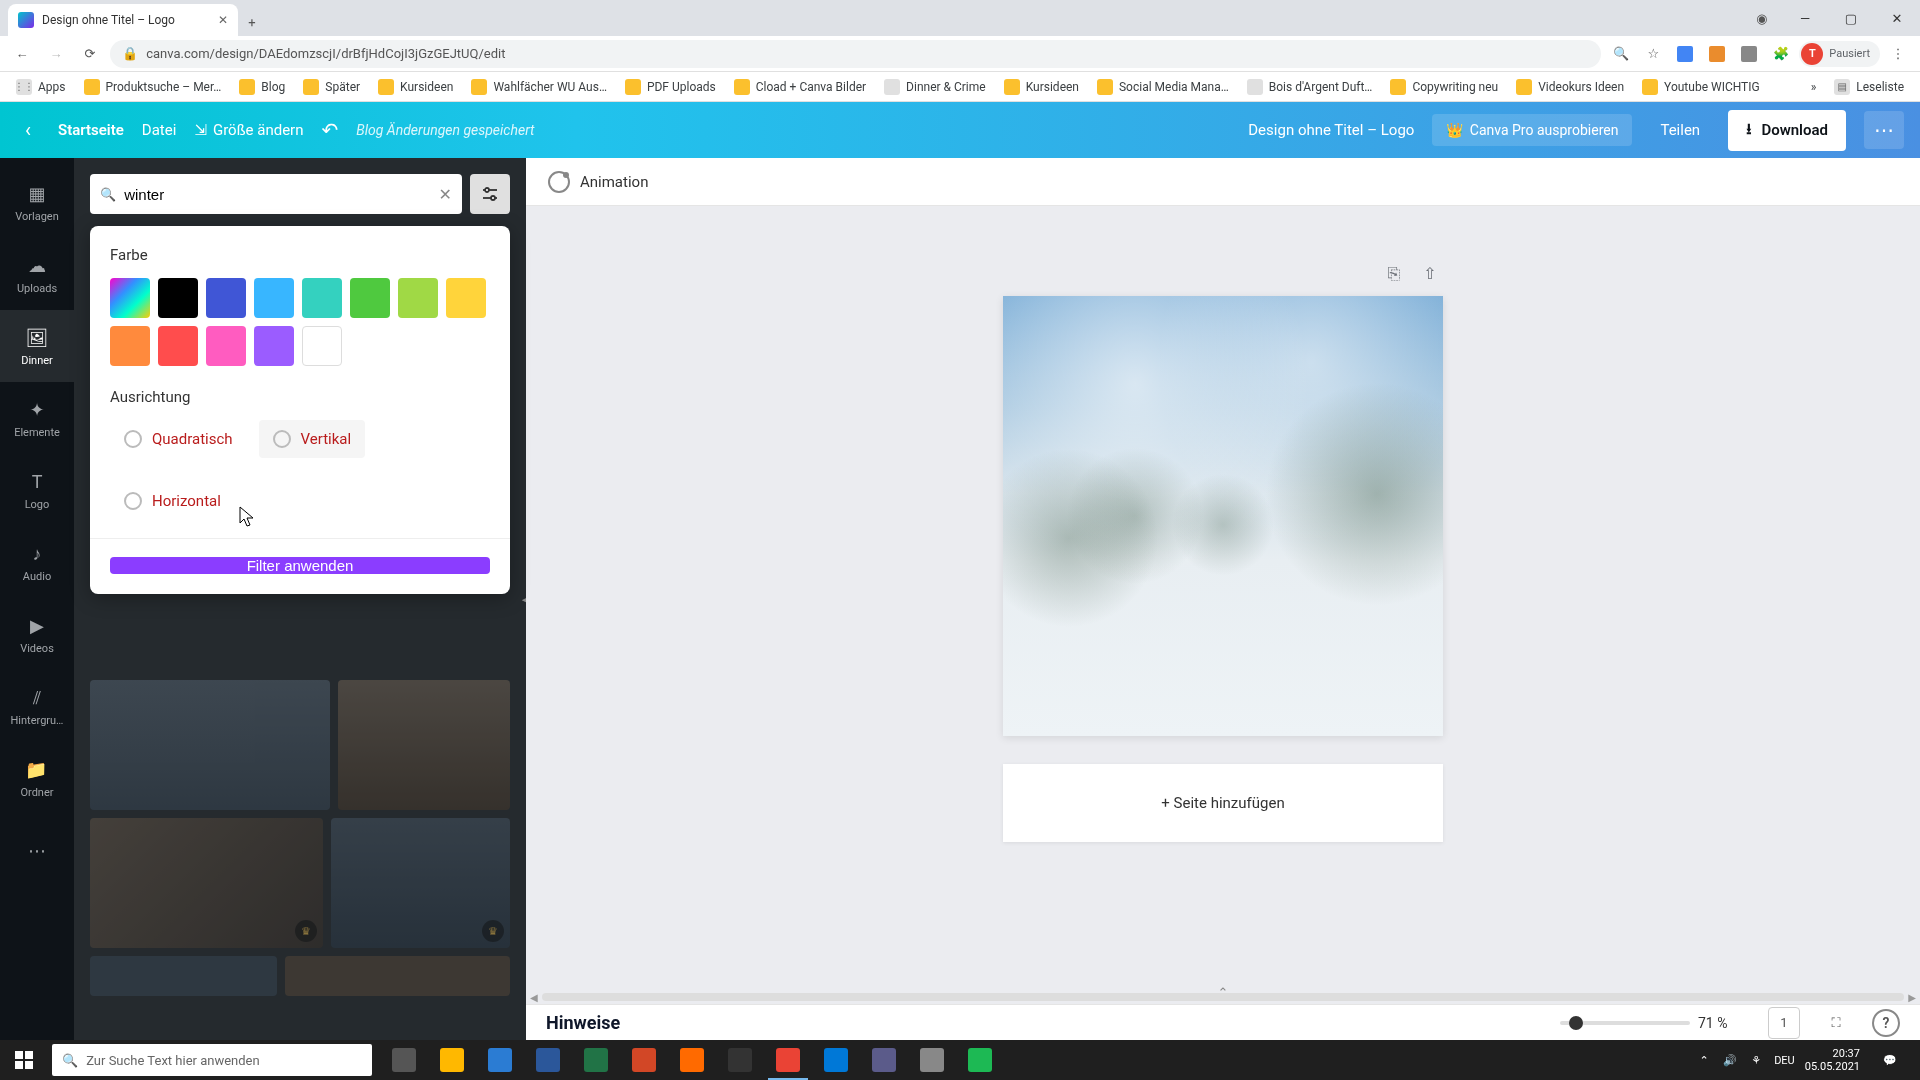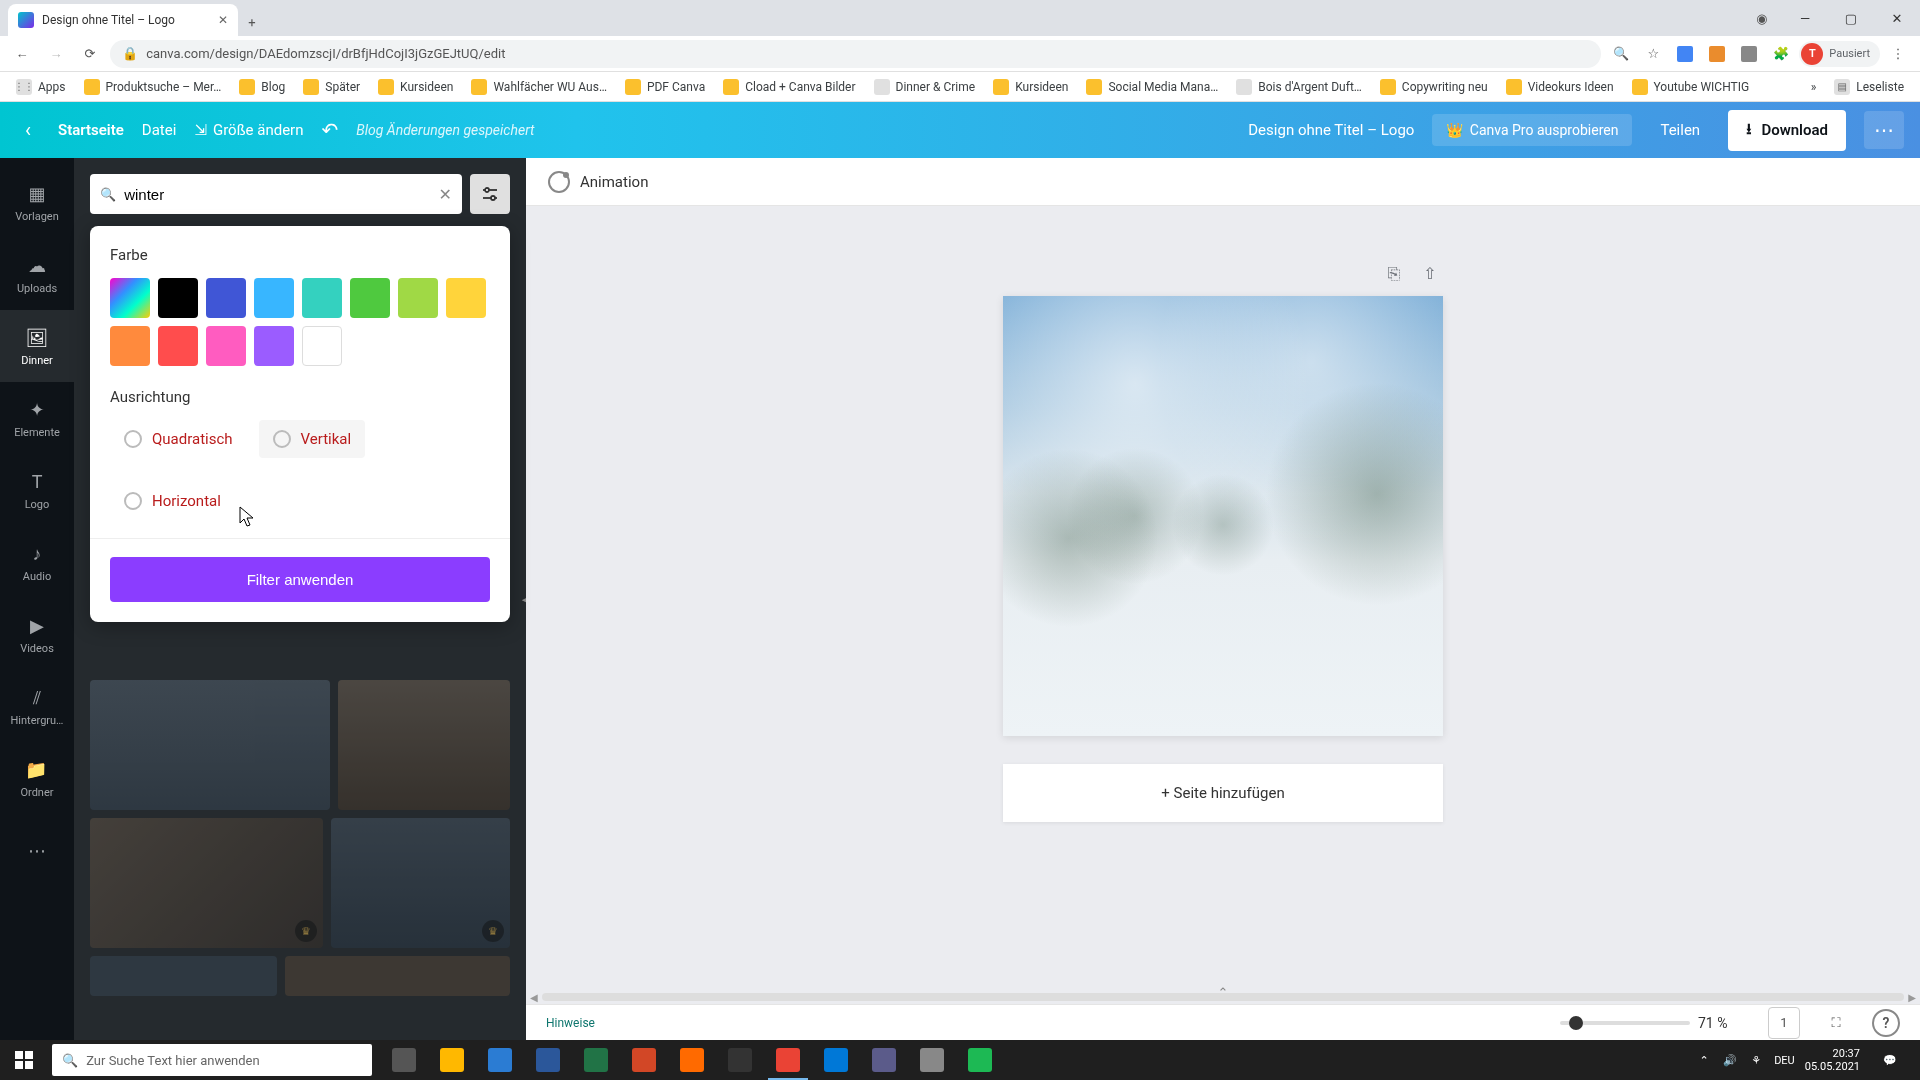--- a/index.html
+++ b/index.html
@@ -67,21 +67,21 @@
 .filter-section-title { font-size:15px;color:#333;margin-bottom:14px;font-weight:400; }
 .color-grid { display:flex;flex-wrap:wrap;gap:8px;margin-bottom:22px; }
 .color-swatch { width:40px;height:40px;border-radius:4px;cursor:pointer; }
 .rainbow { background: linear-gradient(135deg, #ff00cc 0%, #3390ff 35%, #00ffcc 65%, #ffcc00 100%); }
 .white-sw { border:1px solid #ddd; }
 .orient-row { display:flex;gap:12px;flex-wrap:wrap;margin-bottom:18px; }
 .orient-opt { display:flex;align-items:center;gap:10px;padding:10px 14px;border-radius:4px;cursor:pointer;font-size:15px;color:#b91c1c; }
 .orient-opt.hover { background:#f5f5f5; }
 .radio { width:18px;height:18px;border:2px solid #bbb;border-radius:50%; }
 .filter-divider { height:1px;background:#eee;margin:0 -20px 18px; }
-.apply-btn { width:100%;background:#8b3dff;color:#fff;border:none;padding:14px;border-radius:4px;font-size:15px;font-weight:500;cursor:pointer; }
+.apply-btn { width:100%;background:#8b3dff;color:#fff;border:none;border-radius:4px;font-size:15px;font-weight:500;cursor:pointer; }
 
 .photo-grid { padding: 0 16px; display:flex;flex-direction:column;gap:8px;opacity:0.45;margin-top:450px; }
 .photo-row { display:flex;gap:8px;height:130px; }
 .thumb { background:#4a5a6a;border-radius:4px;position:relative;overflow:hidden; }
 .thumb-badge { position:absolute;bottom:6px;right:6px;width:22px;height:22px;background:rgba(0,0,0,0.6);border-radius:50%;display:flex;align-items:center;justify-content:center;color:#ffc94d;font-size:11px; }
 
 .collapse-handle { position:absolute;right:-10px;top:50%;transform:translateY(-50%);width:20px;height:60px;background:#252a2e;border-radius:0 6px 6px 0;display:flex;align-items:center;justify-content:center;color:#888;cursor:pointer;font-size:11px; }
 
 
 .canvas-area { flex:1;background:#ebecf0;position:relative;display:flex;flex-direction:column; }
@@ -97,27 +97,27 @@
 .page { width:440px;height:440px;background:#fff;box-shadow:0 2px 8px rgba(0,0,0,0.1);overflow:hidden; }
 .winter-img { width:100%;height:100%;background:linear-gradient(180deg,#7fb0d8 0%,#a8c8e0 25%,#d8e4ec 45%,#e8eef2 60%,#eef3f6 100%);position:relative; }
 .winter-img::before { content:'';position:absolute;inset:0;background:
   radial-gradient(circle at 15% 55%, rgba(60,90,70,0.35) 0%, transparent 20%),
   radial-gradient(circle at 30% 50%, rgba(60,90,70,0.3) 0%, transparent 18%),
   radial-gradient(circle at 50% 52%, rgba(60,90,70,0.28) 0%, transparent 16%),
   radial-gradient(circle at 85% 45%, rgba(70,100,80,0.4) 0%, transparent 25%),
   radial-gradient(ellipse at 30% 20%, rgba(255,255,255,0.6) 0%, transparent 40%),
   radial-gradient(ellipse at 70% 15%, rgba(255,255,255,0.5) 0%, transparent 35%);
 }
-.add-page { width:440px;margin-top:28px;background:#fff;padding:20px;text-align:center;color:#333;font-size:15px;cursor:pointer;box-shadow:0 1px 4px rgba(0,0,0,0.08); }
+.add-page { width:440px;margin-top:28px;background:#fff;padding:30px;text-align:center;color:#333;font-size:15px;cursor:pointer;box-shadow:0 1px 4px rgba(0,0,0,0.08); }
 
 .hscroll { position:absolute;bottom:0;left:0;right:0;height:14px;display:flex;align-items:center;padding:0 4px;color:#999;font-size:10px; }
 .hscroll-track { flex:1;height:8px;background:#ddd;border-radius:4px;margin:0 4px; }
 
 .status-bar { height:36px;background:#fff;border-top:1px solid #e5e5e5;display:flex;align-items:center;padding:0 20px;gap:20px; }
-.status-left { font-size:12px;color:#0f766e; }
+.status-left { font-size:18px;color:#0f172a;font-weight:bold; }
 .status-spacer { flex:1; }
 .zoom-group { display:flex;align-items:center;gap:8px; }
 .zoom-slider { width:130px;height:4px;background:#ddd;border-radius:2px;position:relative; }
 .zoom-handle { position:absolute;left:12%;top:50%;transform:translate(-50%,-50%);width:14px;height:14px;background:#333;border-radius:50%; }
 .zoom-pct { font-size:14px;color:#333;min-width:50px; }
 .status-icon { width:32px;height:32px;display:flex;align-items:center;justify-content:center;color:#555;cursor:pointer;border-radius:4px; }
 .status-icon.boxed { border:1px solid #ccc; }
 .help-icon { width:28px;height:28px;border:2px solid #888;border-radius:50%;display:flex;align-items:center;justify-content:center;font-size:14px;font-weight:600;color:#555; }
 
 
@@ -204,21 +204,21 @@
     <div class="bookmark">
       <span class="bicon folder"></span>
       <span>Kursideen</span>
     </div>
     <div class="bookmark">
       <span class="bicon folder"></span>
       <span>Wahlfächer WU Aus…</span>
     </div>
     <div class="bookmark">
       <span class="bicon folder"></span>
-      <span>PDF Canva</span>
+      <span>PDF Uploads</span>
     </div>
     <div class="bookmark">
       <span class="bicon folder"></span>
       <span>Cload + Canva Bilder</span>
     </div>
     <div class="bookmark">
       <span class="bicon"></span>
       <span>Dinner &amp; Crime</span>
     </div>
     <div class="bookmark">

